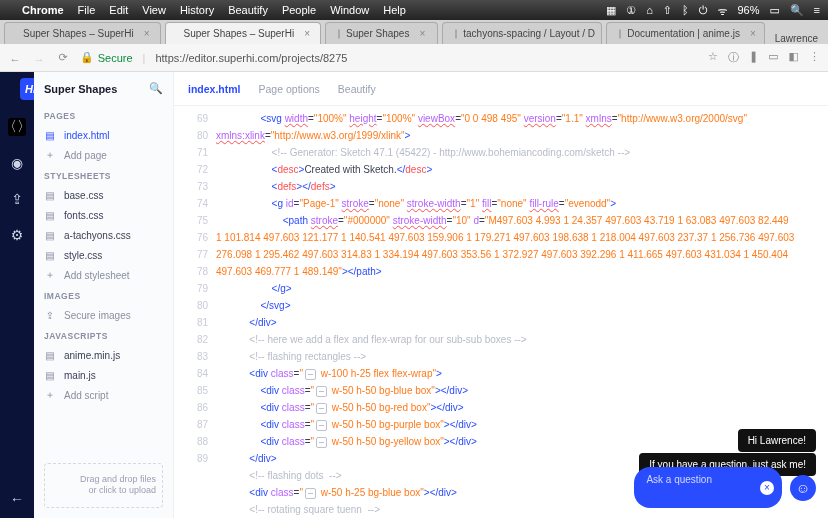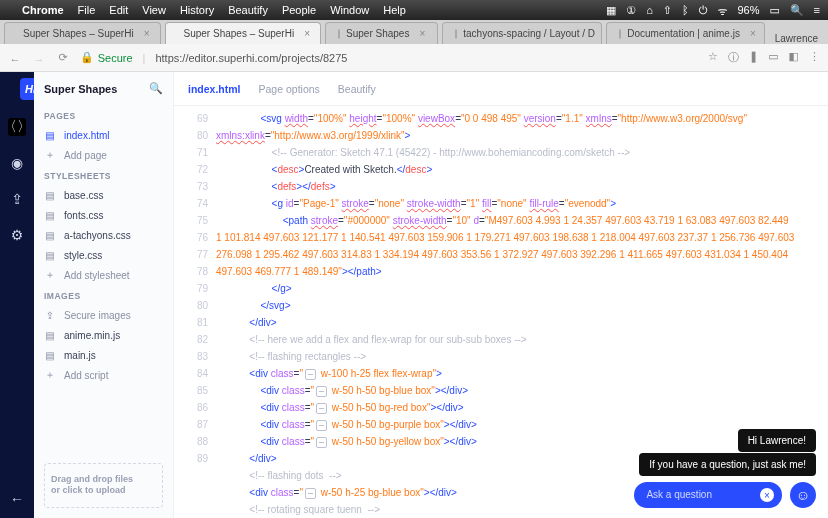--- a/index.html
+++ b/index.html
@@ -39,21 +39,21 @@
 
 
 .sidebar { width: 140px; background: #fafbfc; border-right: 1px solid #eef0f3; display: flex; flex-direction: column; font-size: 10px; color: #444; }
 .sidebar .project { display:flex; align-items:center; justify-content:space-between; padding: 10px 10px; font-weight: 600; font-size: 11px; color:#1a1a2e; }
 .sidebar .section { padding: 6px 10px 4px; font-size: 8.5px; font-weight: 700; letter-spacing: 0.06em; color: #8a8fa3; }
 .sidebar .item { display: flex; align-items: center; gap: 8px; padding: 4px 10px; color: #3a3f55; cursor: pointer; }
 .sidebar .item.active { color: #2a4cff; }
 .sidebar .item .ficon { width: 12px; height: 12px; display: inline-flex; align-items:center; justify-content:center; color:#8a8fa3; }
 .sidebar .item.active .ficon { color:#2a4cff; }
 .sidebar .item.add { color:#8a8fa3; }
-.sidebar .drop { margin: auto 10px 10px; border: 1px dashed #d6d9e3; border-radius: 4px; padding: 10px 6px; text-align: left; color:#9aa0b4; font-size: 9px; line-height: 1.3; font-weight: bold; }
+.sidebar .drop { margin: auto 10px 10px; border: 1px dashed #d6d9e3; border-radius: 4px; padding: 10px 6px; text-align: right; color:#9aa0b4; font-size: 9px; line-height: 1.3; }
 
 
 .editor { flex: 1; background: #fff; display: flex; flex-direction: column; min-width: 0; }
 .editor .topbar { height: 34px; display: flex; align-items: center; gap: 18px; padding: 0 14px; border-bottom: 1px solid #eef0f3; font-size: 10.5px; }
 .editor .topbar .file { color: #2a4cff; font-weight: 600; }
 .editor .topbar .opt { color: #9aa0b4; }
 .code { flex: 1; overflow: hidden; display: flex; }
 .gutter { width: 42px; background: #fff; color: #c8ccd9; font-family: Menlo, Consolas, monospace; font-size: 10px; text-align: right; padding: 4px 8px 0 0; line-height: 17px; }
 .codebody { flex: 1; font-family: Menlo, Consolas, monospace; font-size: 10px; line-height: 17px; padding-top: 4px; white-space: pre; color: #3a3f55; overflow: hidden; }
 .codebody .row { height: 17px; white-space: pre-wrap; word-break: break-all; }
@@ -63,21 +63,21 @@
 .c-text { color: #3a3f55; }
 .c-red { color: #ff4f4f; }
 .c-cmt { color: #b8bcca; }
 .c-warn { text-decoration: underline wavy #ff4f4f; text-decoration-thickness: 1px; }
 .fold { display:inline-block; width:11px; height:11px; border:1px solid #bcc2d4; border-radius:2px; color:#9aa0b4; line-height:9px; text-align:center; font-size:9px; margin: 0 2px; vertical-align: middle; }
 
 
 .chat-hi { position: absolute; right: 12px; bottom: 66px; background: #111; color: #fff; font-size: 10px; padding: 6px 10px; border-radius: 4px; }
 .chat-q { position: absolute; right: 12px; bottom: 42px; background: #111; color: #fff; font-size: 10px; padding: 6px 10px; border-radius: 4px; }
 .chat-bar { position: absolute; right: 12px; bottom: 10px; display: flex; align-items: center; gap: 8px; }
-.chat-input { background: #2a4cff; color: #cfd8ff; font-size: 10px; padding: 7px 70px 8px 12px; border-radius: 16px; position: relative; }
+.chat-input { background: #2a4cff; color: #cfd8ff; font-size: 10px; padding: 7px 70px 23px 12px; border-radius: 16px; position: relative; }
 .chat-input .close { position: absolute; right: 8px; top: 50%; transform: translateY(-50%); width: 14px; height: 14px; background: #fff; color: #2a4cff; border-radius: 50%; font-size: 10px; display:flex; align-items:center; justify-content:center; }
 .chat-face { width: 26px; height: 26px; background: #2a4cff; border-radius: 50%; display:flex; align-items:center; justify-content:center; color:#fff; font-size:14px; }
 </style>
 </head>
 <body>
 
 <div class="menubar">
   <div class="menubar-left">
     <span class="apple"></span>
     <span style="font-weight:600">Chrome</span>
@@ -203,20 +203,21 @@
         <span class="ficon">＋</span>
         <span>Add stylesheet</span>
       </div>
 
     <div class="section">IMAGES</div>
     <div class="item add">
         <span class="ficon">⇪</span>
         <span>Secure images</span>
       </div>
 
+    <div class="section">JAVASCRIPTS</div>
     <div class="item">
         <span class="ficon">▤</span>
         <span>anime.min.js</span>
       </div>
     <div class="item">
         <span class="ficon">▤</span>
         <span>main.js</span>
       </div>
     <div class="item add">
         <span class="ficon">＋</span>

